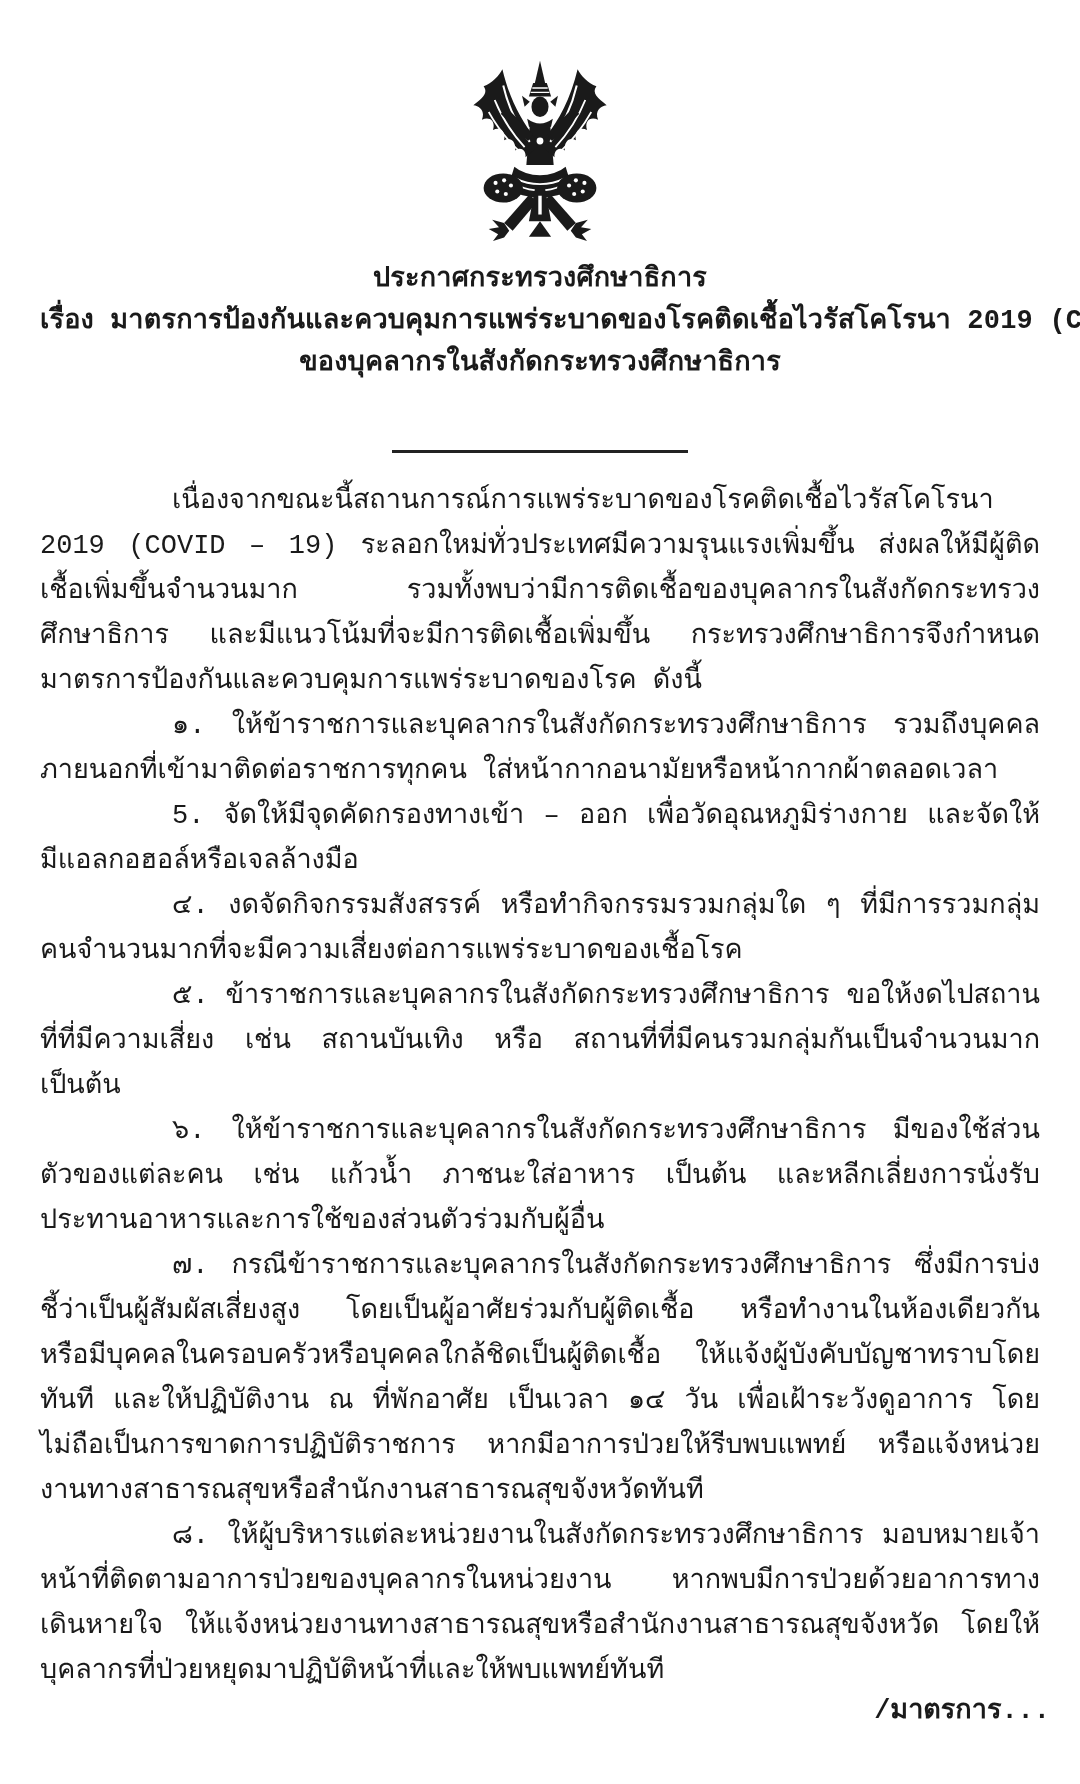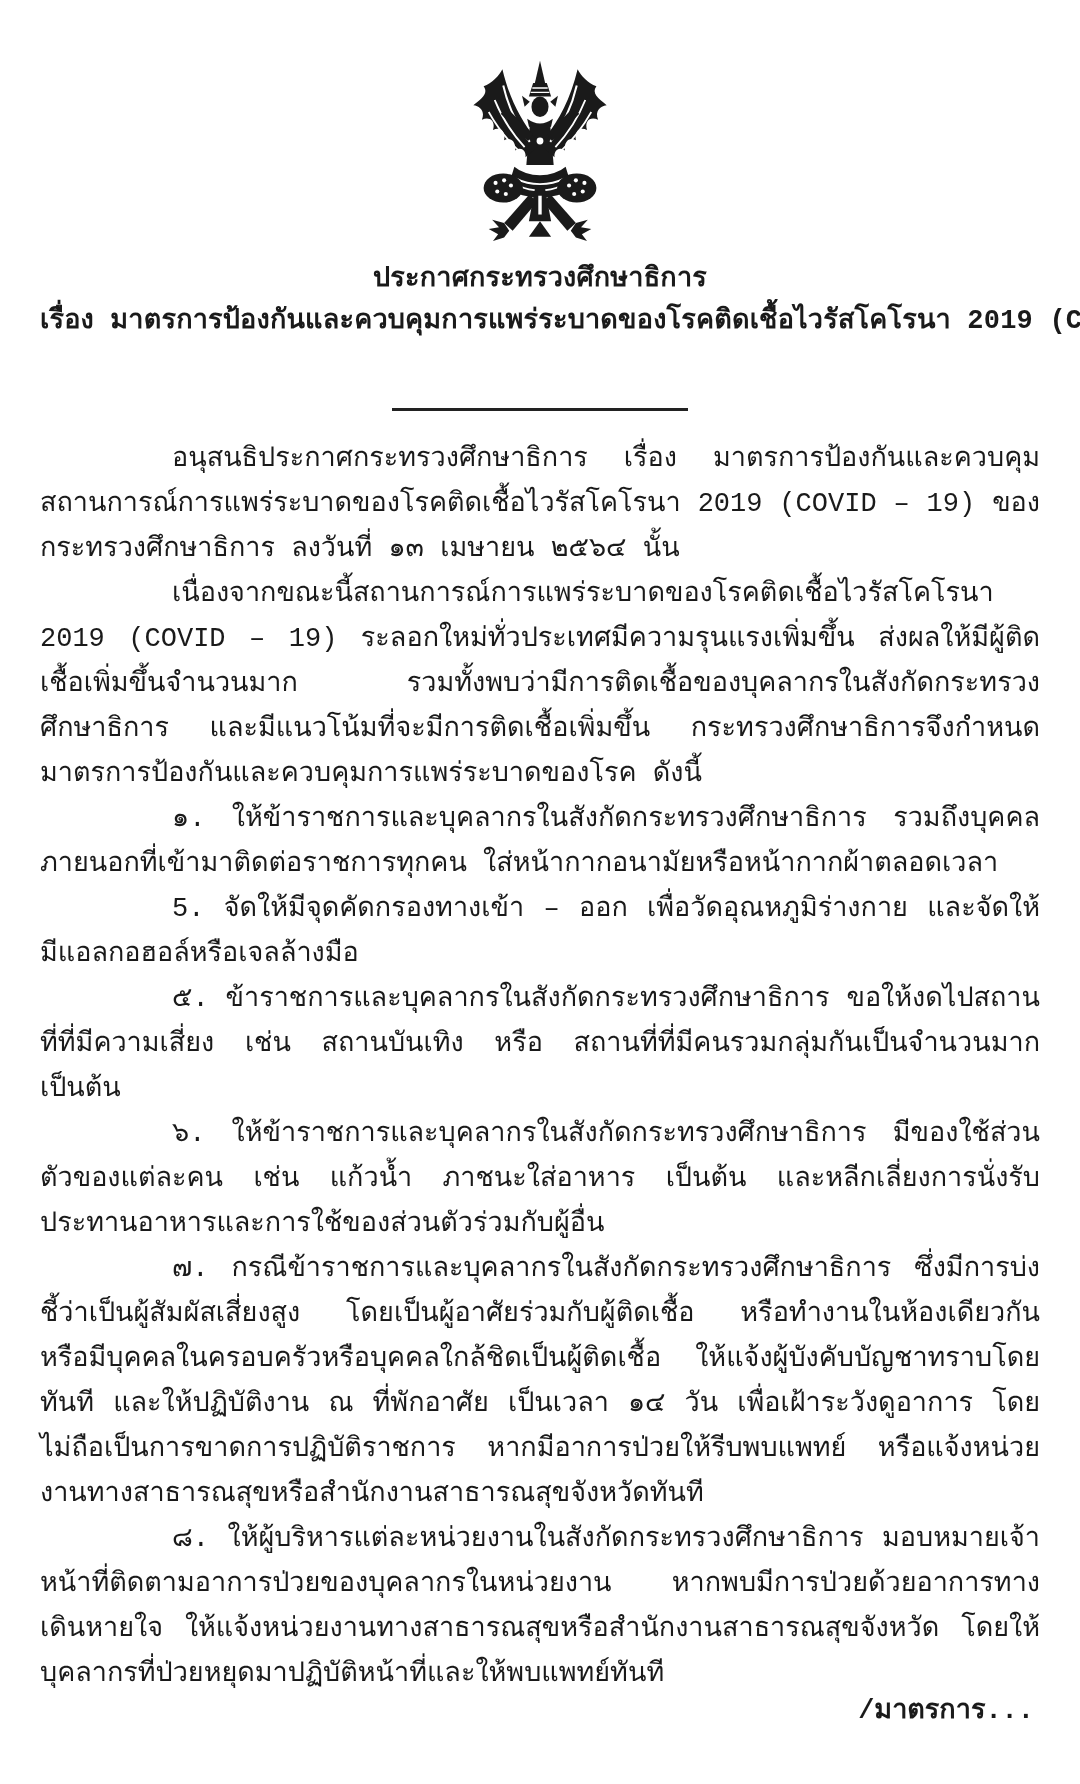--- a/index.html
+++ b/index.html
@@ -56,21 +56,21 @@
     text-indent: 132px;
   }
   .section-heading {
     margin: 0;
     text-indent: 132px;
     font-weight: bold;
   }
   .footer-note {
     position: absolute;
     top: 1678px;
-    right: 46px;
+    right: 30px;
     font-size: 27px;
     font-weight: bold;
     line-height: 36px;
     background: #ffffff;
     padding-left: 10px;
   }
 </style>
 </head>
 <body>
 
@@ -142,35 +142,36 @@
       <path fill="#1a1a1a" d="M100,190 l13,18 h-26 Z"></path>
 
       <use href="#leg"></use>
       <use href="#leg" transform="translate(200,0) scale(-1,1)"></use>
     </svg>
   </div>
 
   <div class="title-block">
     <div class="title-line">ประกาศกระทรวงศึกษาธิการ</div>
     <div class="title-line">เรื่อง  มาตรการป้องกันและควบคุมการแพร่ระบาดของโรคติดเชื้อไวรัสโคโรนา 2019 (COVID – 19)</div>
+    <div class="title-line">ของบุคลากรในสังกัดกระทรวงศึกษาธิการ</div>
   </div>
 
   <div class="divider"></div>
 
   <div class="body-block">
-    <p class="body-par">อนุสนธิประกาศกระทรวงศึกษาธิการ เรื่อง มาตรการป้องกันและควบคุมสถานการณ์การแพร่ระบาดของโรคติดเชื้อไวรัสโคโรนา 2019 (COVID – 19) ของกระทรวงศึกษาธิการ ลงวันที่ ๑๓ เมษายน ๒๕๖๔ นั้น</p>
     <p class="body-par">เนื่องจากขณะนี้สถานการณ์การแพร่ระบาดของโรคติดเชื้อไวรัสโคโรนา 2019 (COVID – 19) ระลอกใหม่ทั่วประเทศมีความรุนแรงเพิ่มขึ้น ส่งผลให้มีผู้ติดเชื้อเพิ่มขึ้นจำนวนมาก รวมทั้งพบว่ามีการติดเชื้อของบุคลากรในสังกัดกระทรวงศึกษาธิการ และมีแนวโน้มที่จะมีการติดเชื้อเพิ่มขึ้น กระทรวงศึกษาธิการจึงกำหนดมาตรการป้องกันและควบคุมการแพร่ระบาดของโรค ดังนี้</p>
 
     <div>
 
         <p class="body-par">๑. ให้ข้าราชการและบุคลากรในสังกัดกระทรวงศึกษาธิการ รวมถึงบุคคลภายนอกที่เข้ามาติดต่อราชการทุกคน ใส่หน้ากากอนามัยหรือหน้ากากผ้าตลอดเวลา</p>
 
         <p class="body-par">5. จัดให้มีจุดคัดกรองทางเข้า – ออก เพื่อวัดอุณหภูมิร่างกาย และจัดให้มีแอลกอฮอล์หรือเจลล้างมือ</p>
 
 
+        <p class="body-par">๔. งดจัดกิจกรรมสังสรรค์ หรือทำกิจกรรมรวมกลุ่มใด ๆ ที่มีการรวมกลุ่มคนจำนวนมากที่จะมีความเสี่ยงต่อการแพร่ระบาดของเชื้อโรค</p>
 
         <p class="body-par">๕. ข้าราชการและบุคลากรในสังกัดกระทรวงศึกษาธิการ ขอให้งดไปสถานที่ที่มีความเสี่ยง เช่น สถานบันเทิง หรือ สถานที่ที่มีคนรวมกลุ่มกันเป็นจำนวนมาก เป็นต้น</p>
 
         <p class="body-par">๖. ให้ข้าราชการและบุคลากรในสังกัดกระทรวงศึกษาธิการ มีของใช้ส่วนตัวของแต่ละคน เช่น แก้วน้ำ ภาชนะใส่อาหาร เป็นต้น และหลีกเลี่ยงการนั่งรับประทานอาหารและการใช้ของส่วนตัวร่วมกับผู้อื่น</p>
 
         <p class="body-par">๗. กรณีข้าราชการและบุคลากรในสังกัดกระทรวงศึกษาธิการ ซึ่งมีการบ่งชี้ว่าเป็นผู้สัมผัสเสี่ยงสูง โดยเป็นผู้อาศัยร่วมกับผู้ติดเชื้อ หรือทำงานในห้องเดียวกัน หรือมีบุคคลในครอบครัวหรือบุคคลใกล้ชิดเป็นผู้ติดเชื้อ ให้แจ้งผู้บังคับบัญชาทราบโดยทันที และให้ปฏิบัติงาน ณ ที่พักอาศัย เป็นเวลา ๑๔ วัน เพื่อเฝ้าระวังดูอาการ โดยไม่ถือเป็นการขาดการปฏิบัติราชการ หากมีอาการป่วยให้รีบพบแพทย์ หรือแจ้งหน่วยงานทางสาธารณสุขหรือสำนักงานสาธารณสุขจังหวัดทันที</p>
 
         <p class="body-par">๘. ให้ผู้บริหารแต่ละหน่วยงานในสังกัดกระทรวงศึกษาธิการ มอบหมายเจ้าหน้าที่ติดตามอาการป่วยของบุคลากรในหน่วยงาน หากพบมีการป่วยด้วยอาการทางเดินหายใจ ให้แจ้งหน่วยงานทางสาธารณสุขหรือสำนักงานสาธารณสุขจังหวัด โดยให้บุคลากรที่ป่วยหยุดมาปฏิบัติหน้าที่และให้พบแพทย์ทันที</p>
 
       </div>

